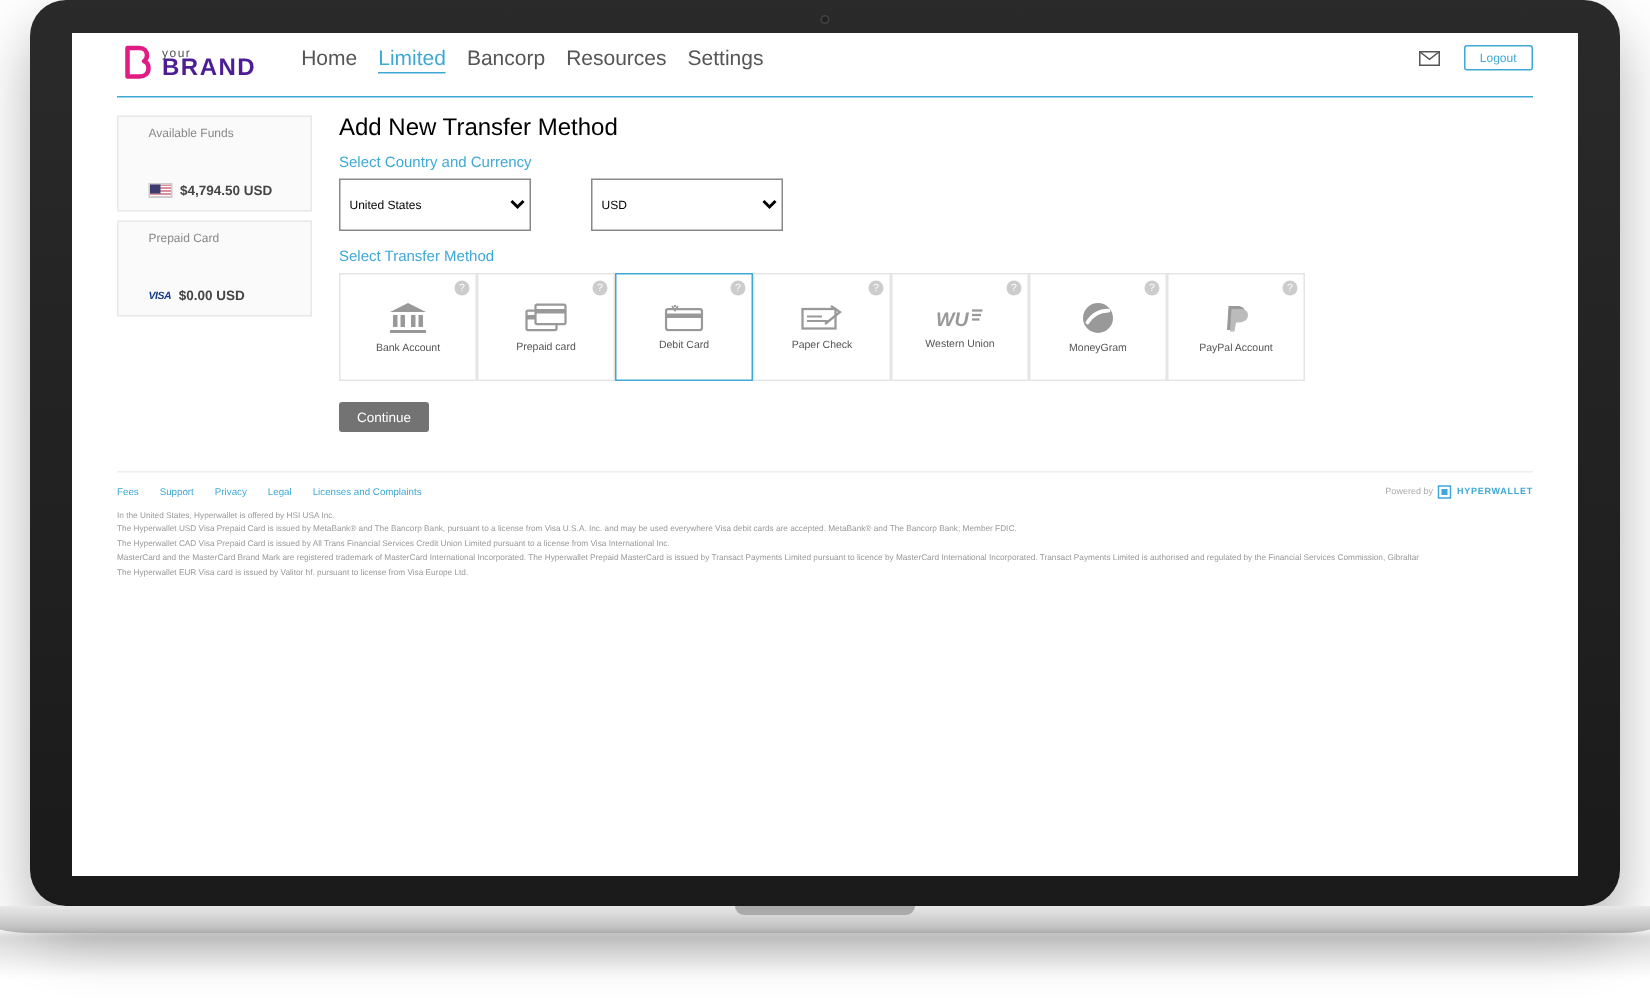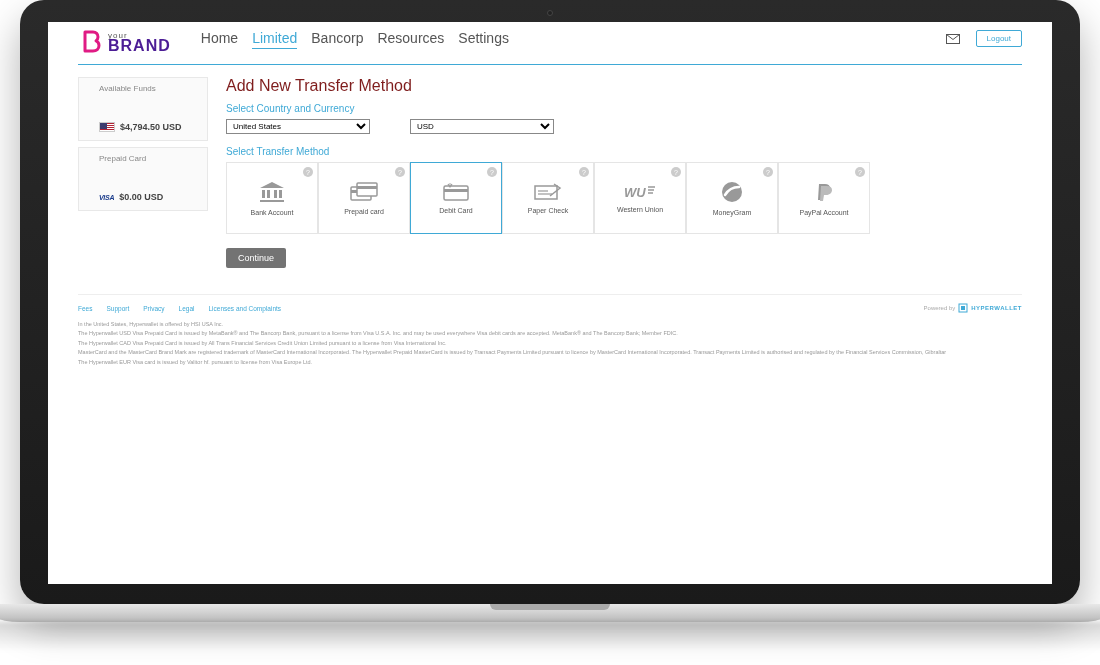--- a/index.html
+++ b/index.html
@@ -31,24 +31,24 @@
 .sidebar { width:130px; flex-shrink:0; }
 .side-box { border:1px solid #e8e8e8; background:#fafafa; padding:6px 8px 8px 20px; margin-bottom:6px; }
 .side-title { font-size:8px; color:#888; margin-bottom:4px; }
 .side-val { display:flex; align-items:center; gap:5px;margin-top:29px; }
 .side-val .amt { font-size:9px; font-weight:700; color:#444; }
 .flag-us { width:16px; height:10px; background:linear-gradient(#b22234 50%,#fff 50%) 0 0/100% 2px; position:relative; border:1px solid #ccc; }
 .flag-us::before { content:""; position:absolute; left:0; top:0; width:7px; height:6px; background:#3c3b6e; }
 .visa { font-size:7px; font-weight:700; font-style:italic; color:#1a3b8b; letter-spacing:-0.3px; }
 
 .main { flex:1; }
-h1 { font-size:16px; font-weight:400; color:#7f1d1d; margin-bottom:8px; }
+h1 { font-size:16px; font-weight:400; color:#000000; margin-bottom:8px; }
 h2 { font-size:10px; font-weight:400; color:#3fa9d6; margin-bottom:5px; }
 .selects { display:flex; gap:40px; margin-bottom:12px; }
-select { width:144px; font-size:8px; padding:1px 2px; border:1px solid #888; background:#fff; }
+select { width:128px; font-size:8px; padding:11px 2px; border:1px solid #888; background:#fff; }
 
 .methods { display:flex; flex-wrap:wrap; gap:0; margin-bottom:14px; }
 .method { width:92px; height:72px; border:1px solid #e5e5e5; background:#fff; position:relative; display:flex; flex-direction:column; align-items:center; justify-content:center; gap:6px; cursor:pointer; }
 .method.selected { border-color:#3fa9d6; }
 .method .q { position:absolute; top:4px; right:4px; width:10px; height:10px; border-radius:50%; background:#ccc; color:#fff; font-size:7px; display:flex; align-items:center; justify-content:center; }
 .method .lbl { font-size:7px; color:#555; text-align:center; }
 .method svg { fill:#999; }
 
 .continue { background:#737373; color:#fff; border:none; font-size:9px; padding:5px 12px; border-radius:2px; cursor:pointer; }
 

